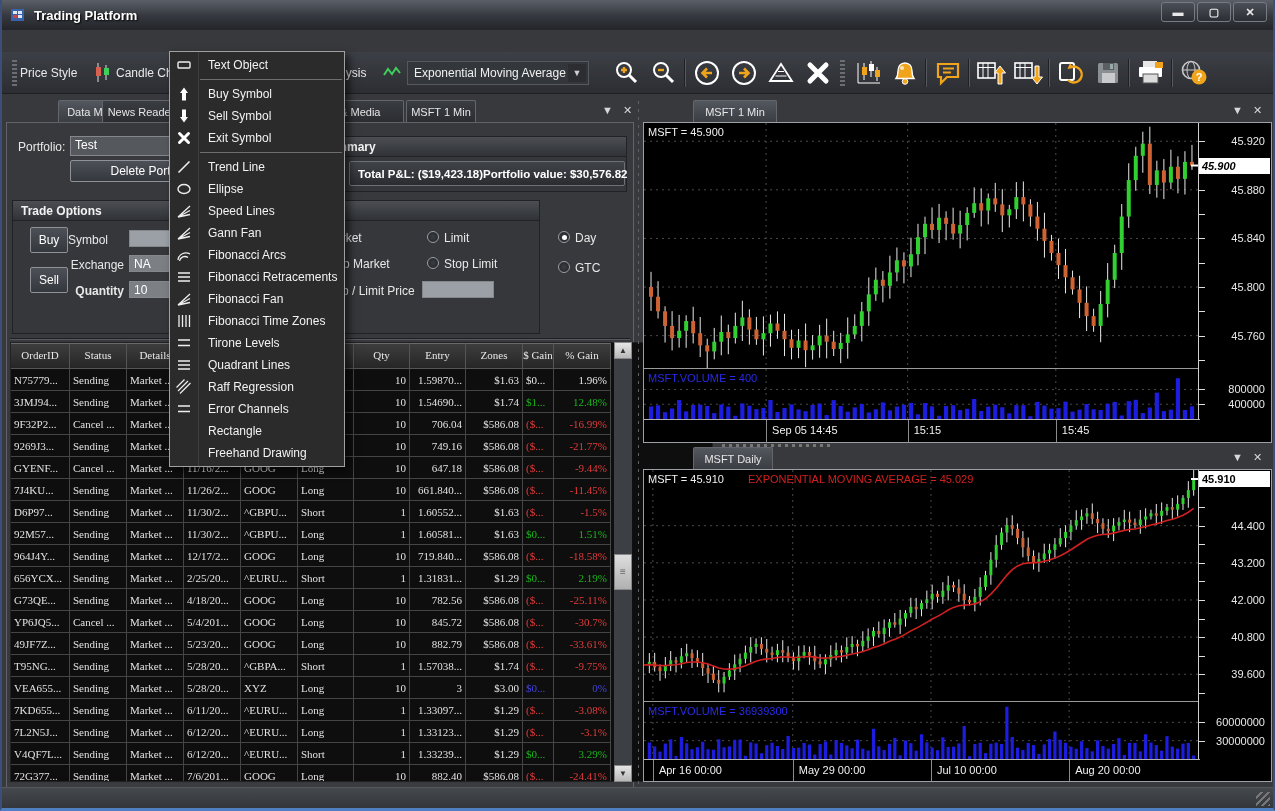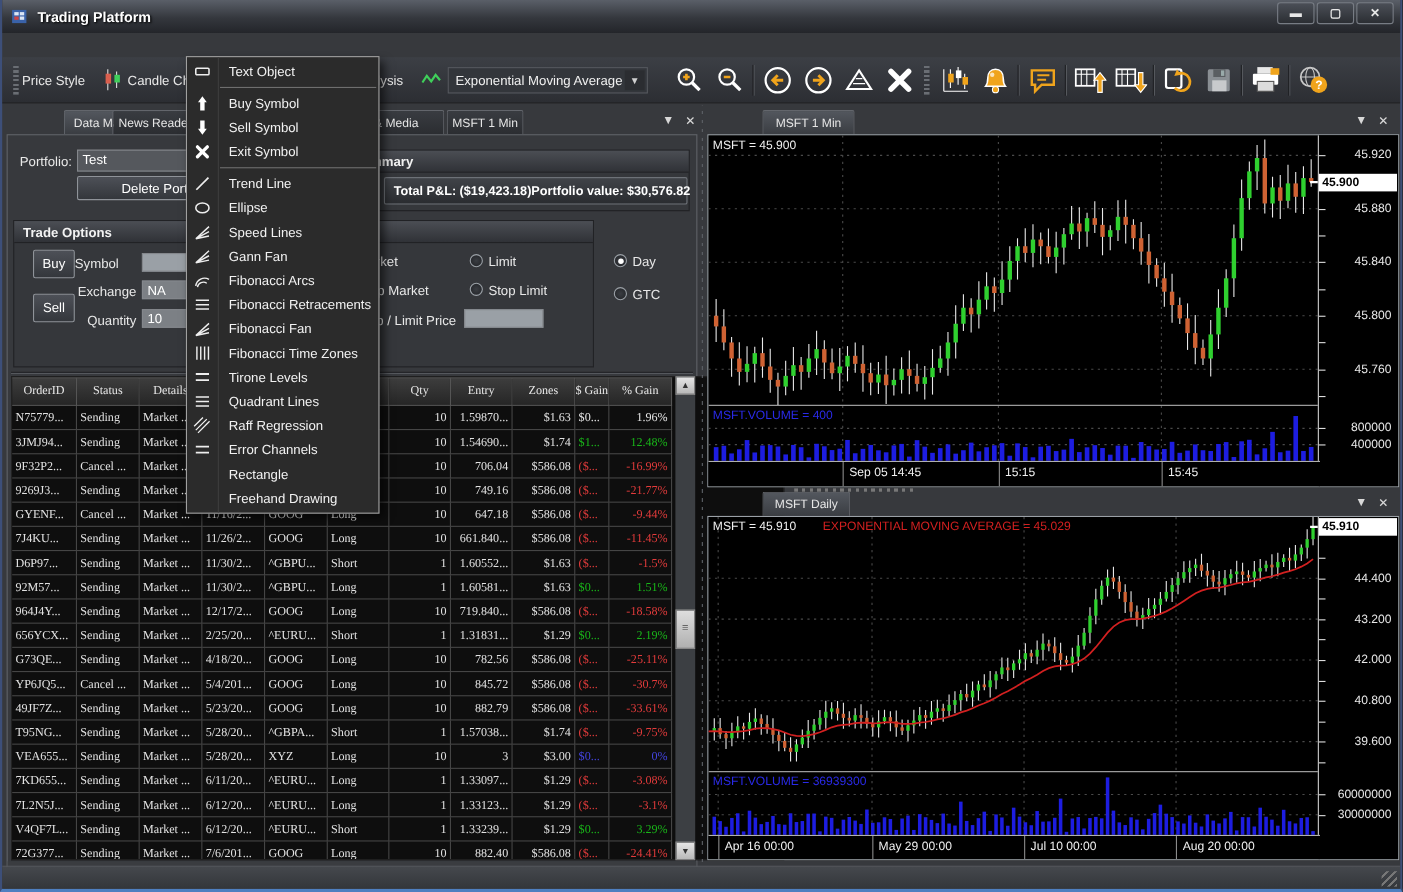--- a/index.html
+++ b/index.html
@@ -307,21 +307,21 @@
     <div class="ghead">
         <span style="padding-left:8px;">Trade Options</span>
       </div>
   </div>
   <div class="btn" style="left:28px;top:227px;width:38px;height:26px;">Buy</div>
   <div class="btn" style="left:28px;top:267px;width:38px;height:26px;">Sell</div>
   <span class="fldlabel" style="left:46px;top:233px;width:60px;text-align:right;">Symbol</span>
   <div class="inp" style="left:127px;top:230px;width:49px;height:17px;background:#9aa0a6;"></div>
   <span class="fldlabel" style="left:46px;top:258px;width:76px;text-align:right;">Exchange</span>
   <div class="inp" style="left:127px;top:255px;width:49px;height:17px;background:#7c8085;color:#fff;">NA</div>
-  <span class="fldlabel" style="left:52px;top:284px;width:70px;text-align:right;">Quantity</span>
+  <span class="fldlabel" style="left:52px;top:284px;width:70px;text-align:right;font-weight:bold;">Quantity</span>
   <div class="inp" style="left:127px;top:281px;width:49px;height:17px;background:#7c8085;color:#fff;">10</div>
 
   <div class="groupbox" style="left:296px;top:200px;width:242px;height:134px;">
     <div class="ghead"></div>
   </div>
   <span class="radio" style="left:306px;top:231px;"></span>
   <span class="fldlabel" style="left:323px;top:231px;">Market</span>
   <span class="radio" style="left:425px;top:231px;"></span>
   <span class="fldlabel" style="left:442px;top:231px;">Limit</span>
   <span class="radio" style="left:306px;top:257px;"></span>
@@ -1027,21 +1027,21 @@
         <div class="axis-dash" style="top: 212.625px;"></div>
         <div class="axis-dash" style="top: 42.525px;"></div>
         <div class="axis-dash" style="top: 91.125px;"></div>
         <div class="axis-dash" style="top: 139.725px;"></div>
         <div class="axis-dash" style="top: 188.325px;"></div>
         <div class="axis-dash" style="top: 236.925px;"></div>
         <div class="axis-lab" style="top: 259.462px;">800000</div>
         <div class="axis-dash" style="top: 266.462px;"></div>
         <div class="axis-lab" style="top: 274.231px;">400000</div>
         <div class="axis-dash" style="top: 281.231px;"></div>
-        <div class="cur-price" style="top: 34.525px;">45.900</div>
+        <div class="cur-price" style="top: 34.525px; font-style: italic;">45.900</div>
       </div>
       <div class="time-axis" style="top: 296px; width: 556px; height: 23px;">
         <div class="ta-sep" style="left: 122.1px;"></div>
         <div class="ta-lab" style="left: 128.1px;">Sep 05 14:45</div>
         <div class="ta-sep" style="left: 263.625px;"></div>
         <div class="ta-lab" style="left: 269.625px;">15:15</div>
         <div class="ta-sep" style="left: 411.81px;"></div>
         <div class="ta-lab" style="left: 417.81px;">15:45</div>
       </div>
     </div>

